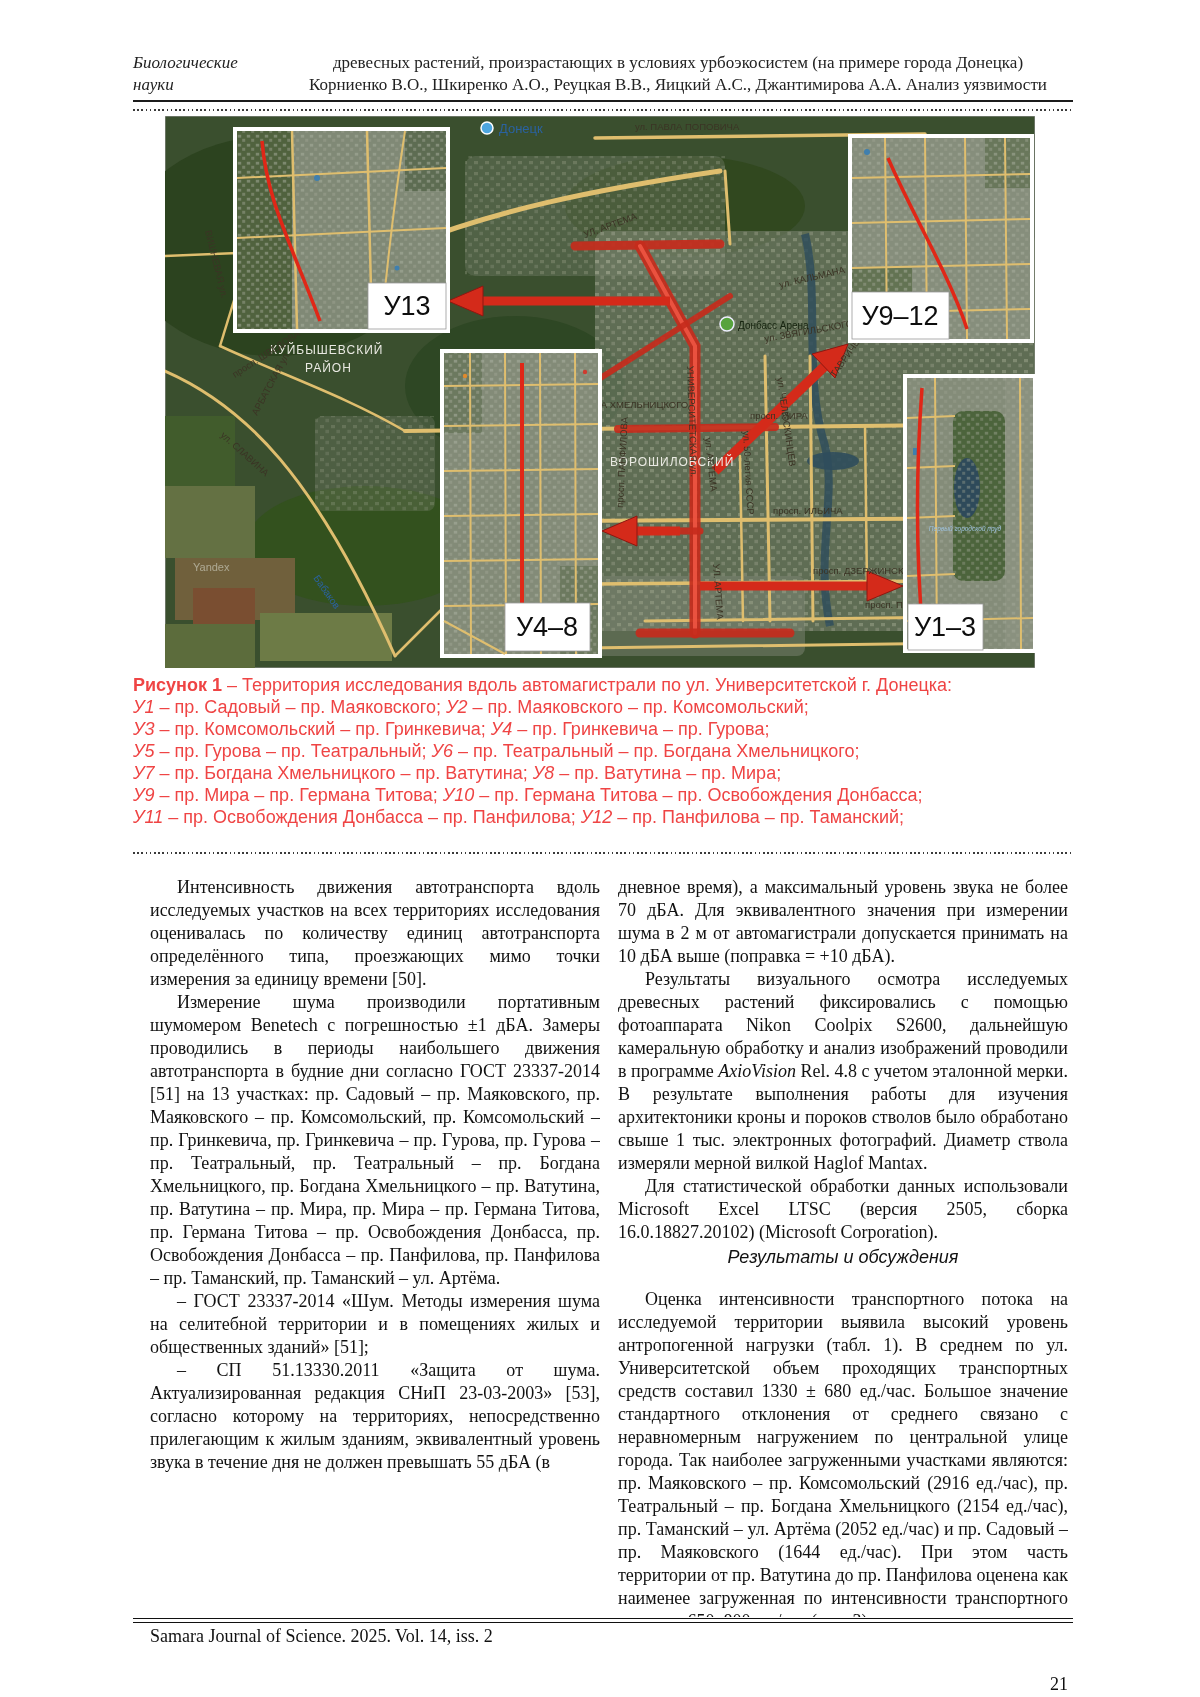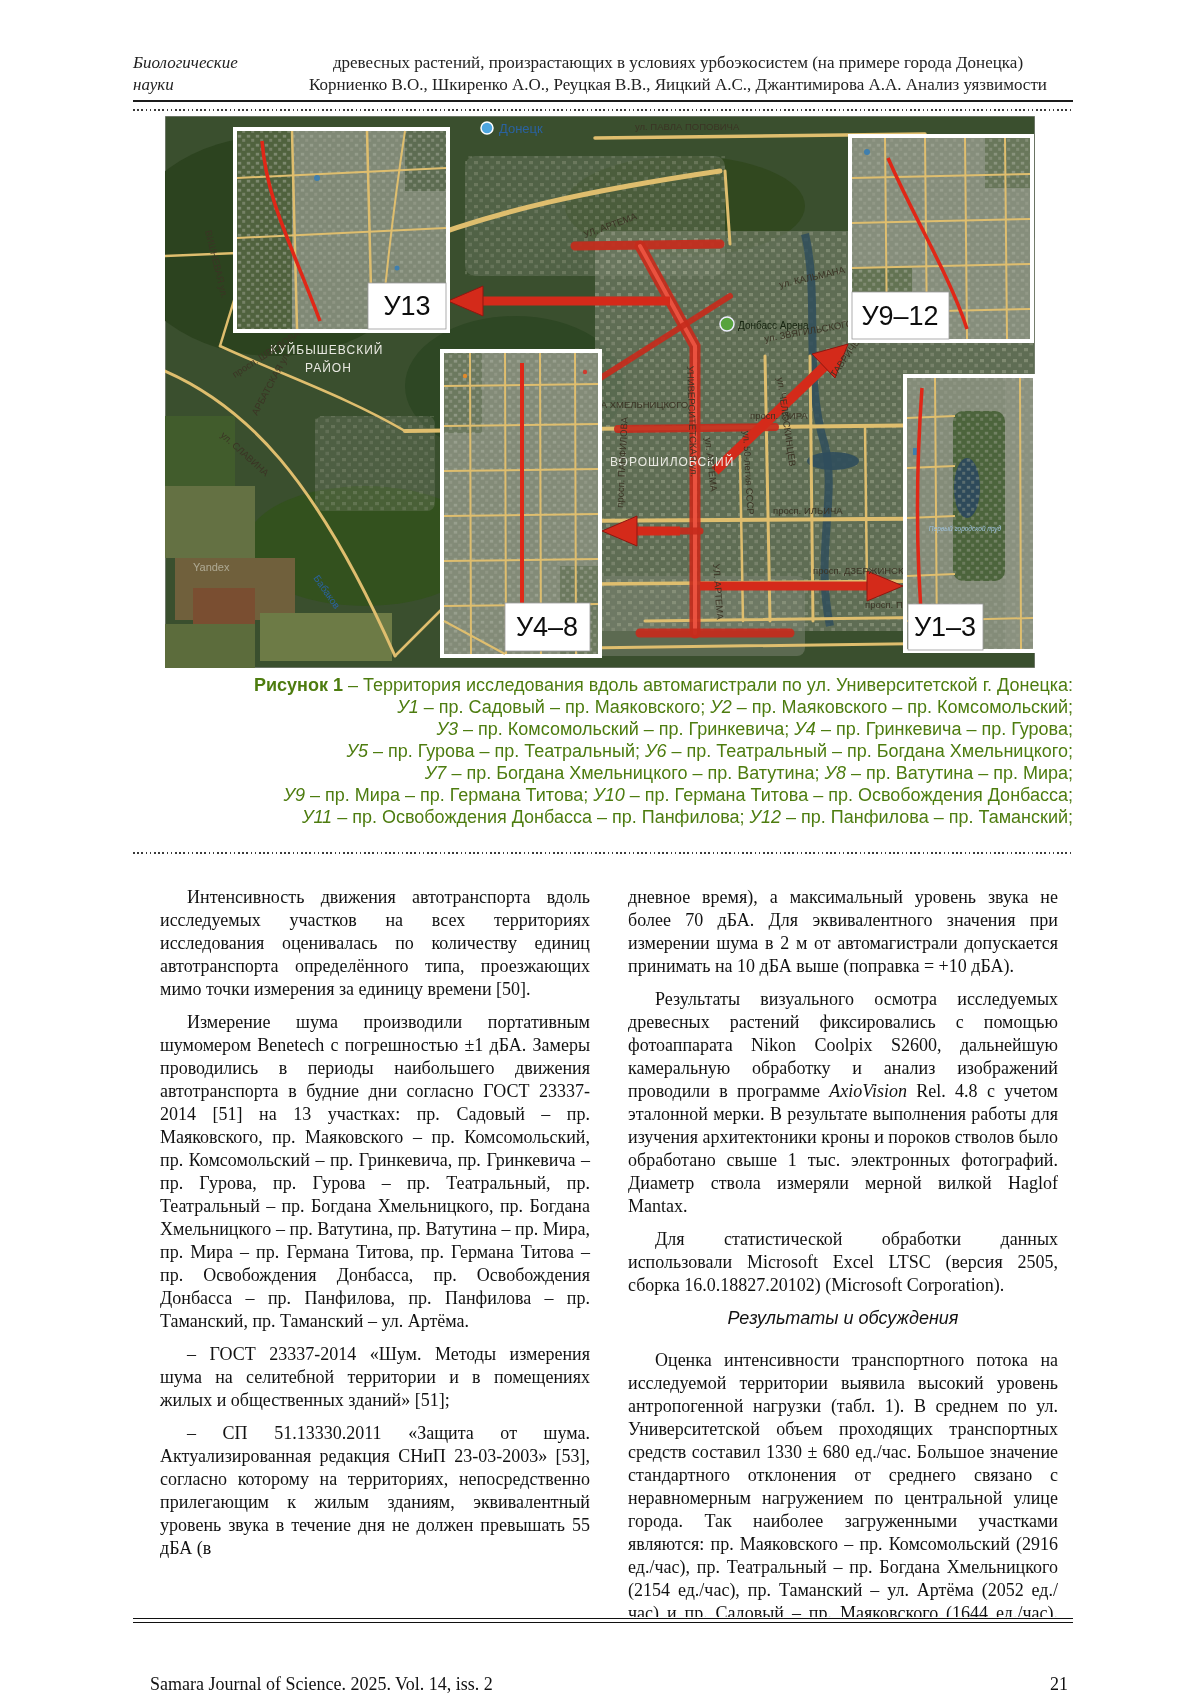--- a/index.html
+++ b/index.html
@@ -10,37 +10,37 @@
   .hdr-sec{width:150px;font-style:italic;font-size:17px;line-height:22px;color:#222;}
   .hdr-title{flex:1;text-align:center;font-size:17px;line-height:22px;color:#222;}
   .rule-solid{position:absolute;left:133px;top:100px;width:940px;height:0;border-top:2.5px solid #1c1c1c;}
   .rule-dot{position:absolute;left:133px;width:940px;height:2px;
             background-image:repeating-linear-gradient(to right,#3a3a3a 0 1.6px,transparent 1.6px 4.2px);}
   .rd1{top:109px;} .rd2{top:852px;}
   
   .mapwrap{position:absolute;left:165px;top:116px;width:870px;height:552px;}
   .mapwrap svg{display:block;}
   
-  .cap{position:absolute;left:133px;top:674px;width:940px;text-align:right;
-       font-family:"Liberation Sans", sans-serif;font-size:18px;line-height:22px;color:#4d7c0f;}
+  .cap{position:absolute;left:133px;top:674px;width:940px;text-align:left;
+       font-family:"Liberation Sans", sans-serif;font-size:18px;line-height:22px;color:#ef4444;}
   .cap .ln{white-space:nowrap;}
   .cap b{font-weight:bold;} .cap i{font-style:italic;}
   
   .cols{position:absolute;left:150px;top:876px;width:918px;height:741px;display:flex;gap:18px;overflow:hidden;}
   .col{width:450px;height:741px;overflow:hidden;text-align:justify;font-size:18px;line-height:23px;}
-  .col p{margin:10px;text-indent:27px;}
+  .col p{margin:0;text-indent:27px;}
   .col p.noind{text-indent:0;}
   .col .h-results{font-family:"Liberation Sans", sans-serif;font-style:italic;font-size:18px;
                   text-align:center;text-indent:0;margin:2px 0 19px 0;}
   .col i{font-style:italic;}
   
   .f-rule{position:absolute;left:133px;top:1618px;width:940px;height:3px;
           border-top:1px solid #111;border-bottom:1px solid #111;}
   .footer{position:absolute;left:150px;top:1624px;width:918px;display:flex;
-          font-size:18px;line-height:24px;color:#111;align-items:flex-end;}
+          font-size:18px;line-height:24px;color:#111;}
   .footer .fj{flex:1;text-align:left;}
   .footer .fp{width:60px;text-align:right;margin-top:48px;}
   
   text{font-family:"Liberation Sans", sans-serif;}
   .plbl{fill:#3b3425;font-size:9.5px;}
   .plbl-w{fill:#e9e9e2;font-size:12px;letter-spacing:1px;}
   .plbl-b{fill:#2a62a0;}
   .inset-lbl{fill:#0d0d0d;font-size:27px;}
 </style>
 </head>

